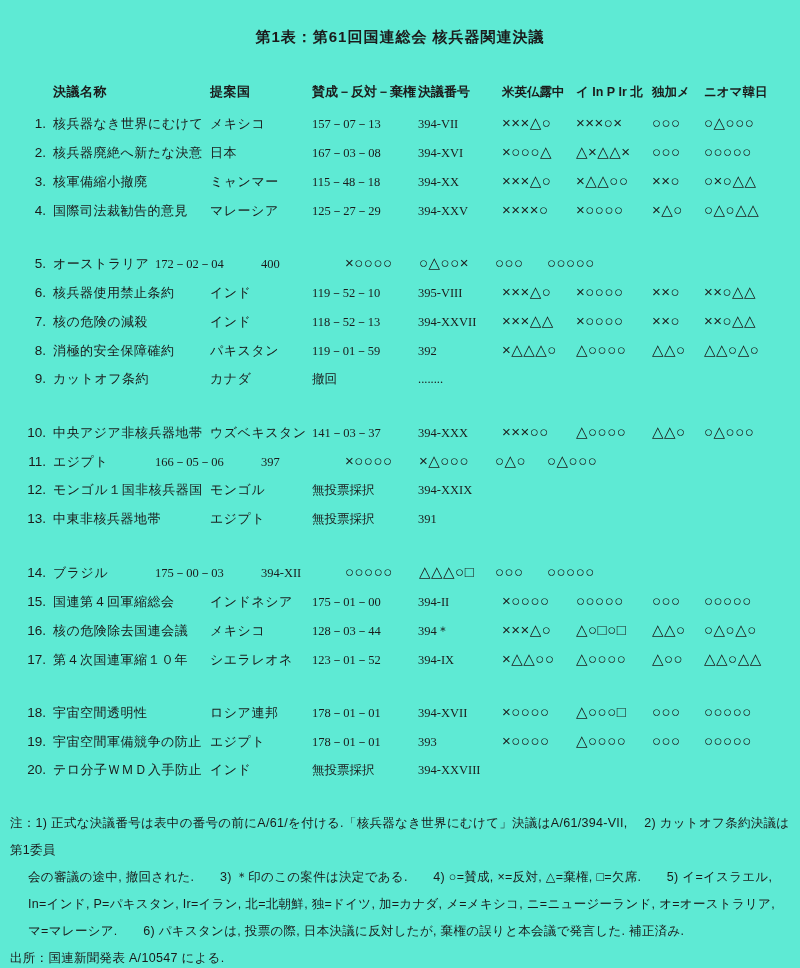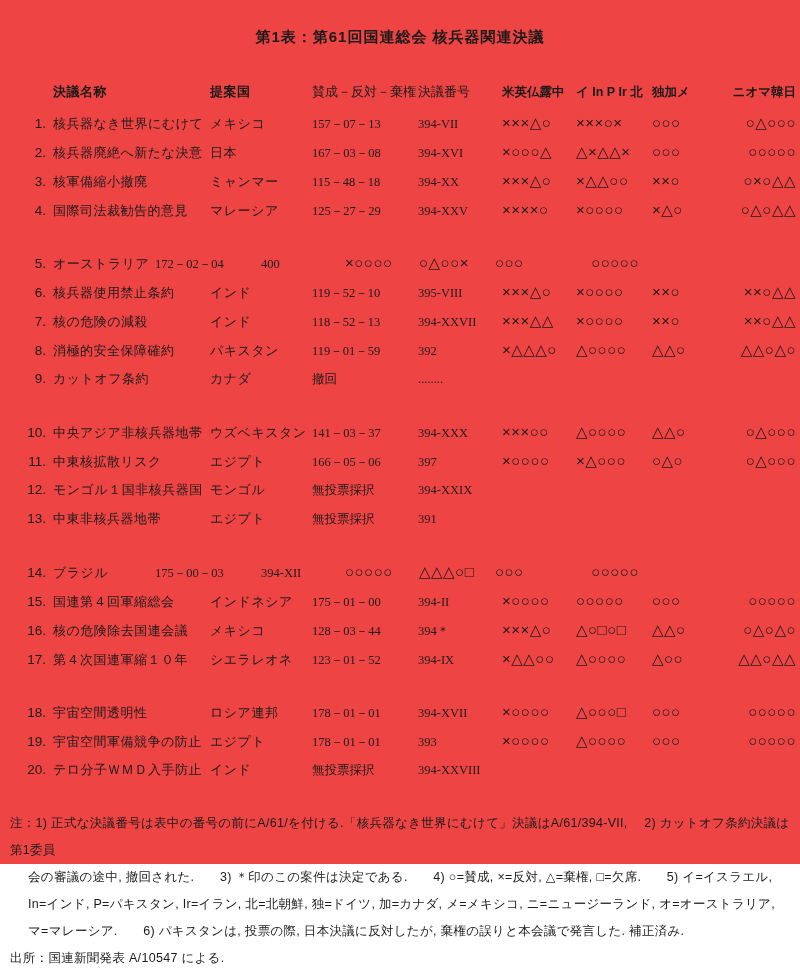--- a/index.html
+++ b/index.html
@@ -3,21 +3,21 @@
 <meta charset="utf-8">
 <style>
   html,body { margin:0; padding:0; }
   body {
     width:800px; height:968px;
     background:#ffffff;
     color:#1b1b1b;
     font-family:"Liberation Sans","DejaVu Sans",sans-serif;
     overflow:hidden;
   }
-  .page { position:relative; width:800px; height:864px; background:#ef4444; }
+  .page { position:relative; width:800px; height:968px; background:#5eead4; }
 
   .title {
     margin:0; padding-top:28px;
     text-align:center;
     font-size:15px; font-weight:600; letter-spacing:1px;
   }
 
   .table-wrap { margin:30px 0 0 8px; }
 
   .header-row, .row {
@@ -28,27 +28,27 @@
   .header-row { margin-bottom:2px; font-weight:600; }
 
   .c-no    { width:38px;  text-align:right; padding-right:7px; font-size:13.5px; }
   .c-name  { width:157px; font-size:13px; letter-spacing:0.5px; }
   .c-prop  { width:102px; font-size:13px; letter-spacing:0.5px; }
   .c-vote  { width:106px; font-size:12.5px; font-family:"Liberation Serif","DejaVu Serif",serif; }
   .c-num   { width:84px;  font-size:12.5px; font-family:"Liberation Serif","DejaVu Serif",serif; }
   .c-g1    { width:74px;  }
   .c-g2    { width:76px;  }
   .c-g3    { width:52px;  }
-  .c-g4    { width:92px;text-align:right;  }
+  .c-g4    { width:92px;  }
   .sym     { font-size:15px; letter-spacing:0.5px; }
   .header-row .c-g1, .header-row .c-g2, .header-row .c-g3, .header-row .c-g4 {
     font-size:12.5px; letter-spacing:0; font-weight:600;
   }
   .header-row .c-vote, .header-row .c-num {
-    font-family:"Liberation Sans","DejaVu Sans",sans-serif; font-size:13px; font-weight:400;
+    font-family:"Liberation Sans","DejaVu Sans",sans-serif; font-size:13px; font-weight:700;
   }
 
   .group { margin-bottom:24px; }
   .group:last-child { margin-bottom:0; }
 
   .notes { margin:26px 10px 0 10px; font-size:12.5px; line-height:27px; letter-spacing:0.3px; }
   .notes p { margin:0; }
   .note-cont { padding-left:18px; }
   .source { margin-top:1px; }
 </style>
@@ -181,21 +181,20 @@
       <span class="c-prop">ウズベキスタン</span>
       <span class="c-vote">141－03－37</span>
       <span class="c-num">394-XXX</span>
       <span class="c-g1 sym">×××○○</span>
       <span class="c-g2 sym">△○○○○</span>
       <span class="c-g3 sym">△△○</span>
       <span class="c-g4 sym">○△○○○</span>
     </div>
           <div class="row">
       <span class="c-no">11.</span>
-      <span class="c-name">中東核拡散リスク</span>
       <span class="c-prop">エジプト</span>
       <span class="c-vote">166－05－06</span>
       <span class="c-num">397</span>
       <span class="c-g1 sym">×○○○○</span>
       <span class="c-g2 sym">×△○○○</span>
       <span class="c-g3 sym">○△○</span>
       <span class="c-g4 sym">○△○○○</span>
     </div>
           <div class="row">
       <span class="c-no">12.</span>

